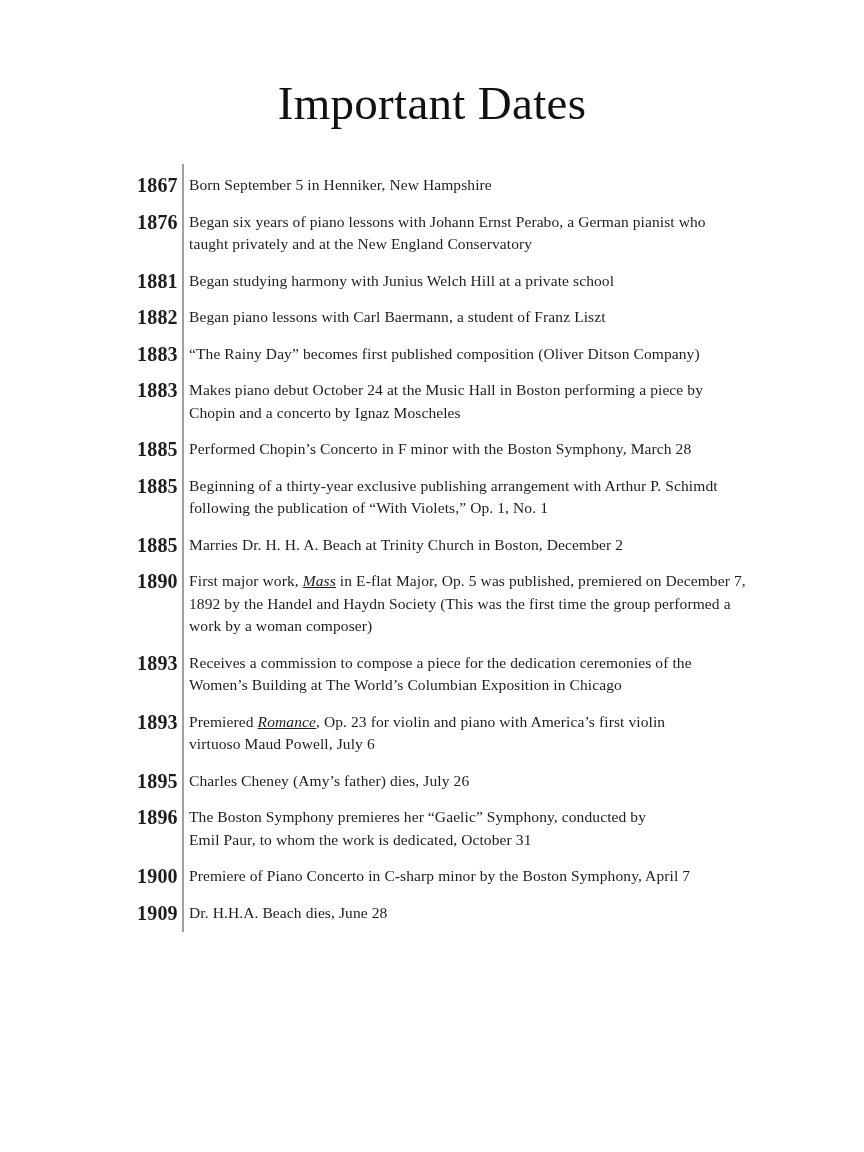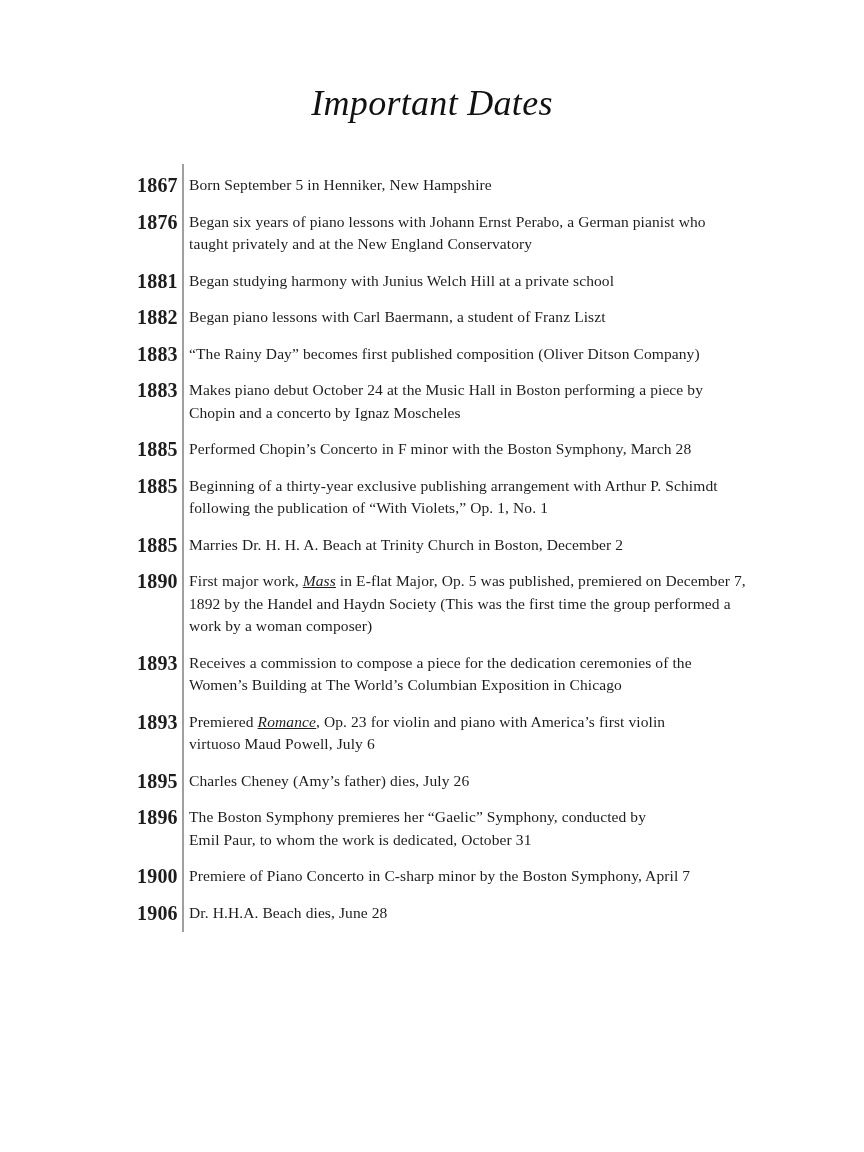--- a/index.html
+++ b/index.html
@@ -15,26 +15,25 @@
     overflow: hidden;
   }
   .page {
     position: relative;
     width: 864px;
     height: 1152px;
   }
   .title {
     margin: 78px 0 0 0;
     text-align: center;
-    font-size: 36px;
+    font-size: 47px;
     line-height: 50px;
     font-weight: normal;
     letter-spacing: 0.3px;
     color: var(--title, #111111);
-    font-style: italic;
   }
   .title .tl {
     display: block;
   }
   .timeline {
     position: relative;
     margin: 46px 0 0 137px;
   }
   .vline {
     position: absolute;
@@ -176,20 +175,20 @@
             <div class="line"><span>Emil Paur, to whom the work is dedicated, October 31</span></div>
           </div>
         </div>
         <div class="entry">
           <div class="year">1900</div>
           <div class="event">
             <div class="line"><span>Premiere of Piano Concerto in C-sharp minor by the Boston Symphony, April 7</span></div>
           </div>
         </div>
         <div class="entry">
-          <div class="year">1906</div>
+          <div class="year">1909</div>
           <div class="event">
             <div class="line"><span>Dr. H.H.A. Beach dies, June 28</span></div>
           </div>
         </div>
       </div>
   </div>
 </div>
 
 </body></html>

